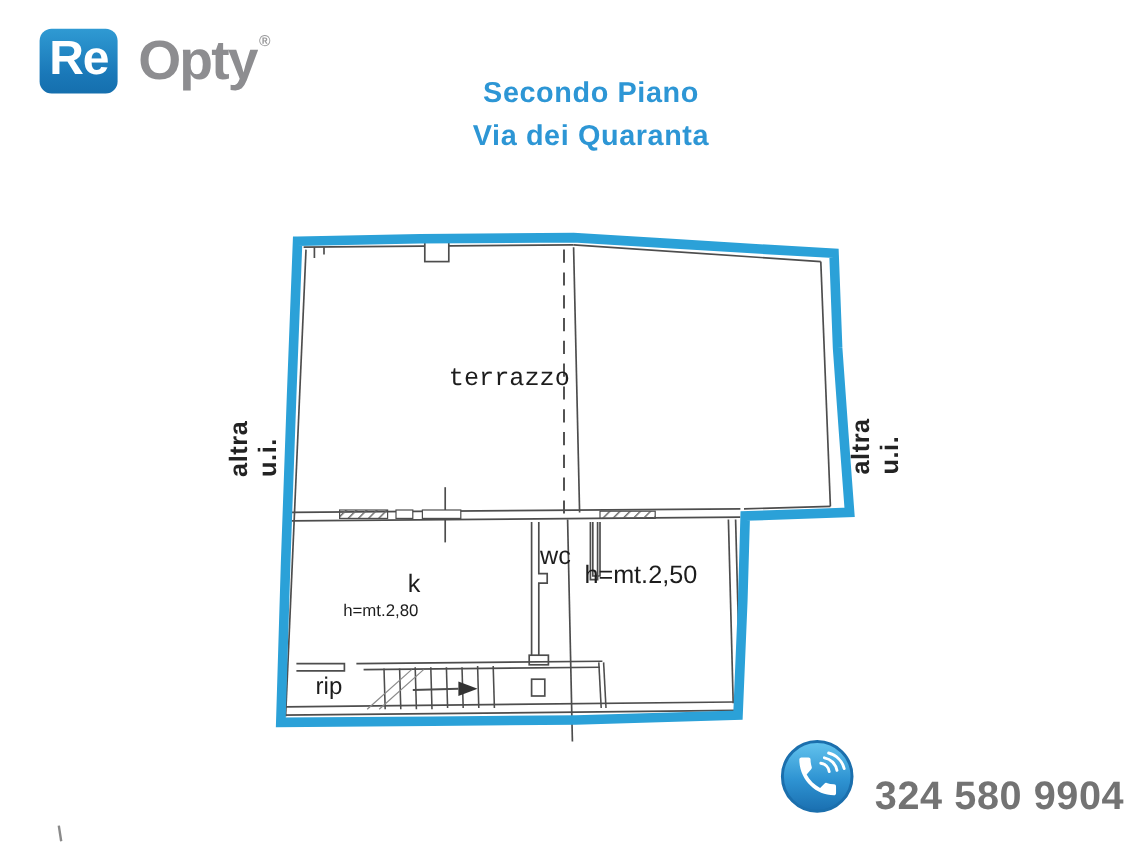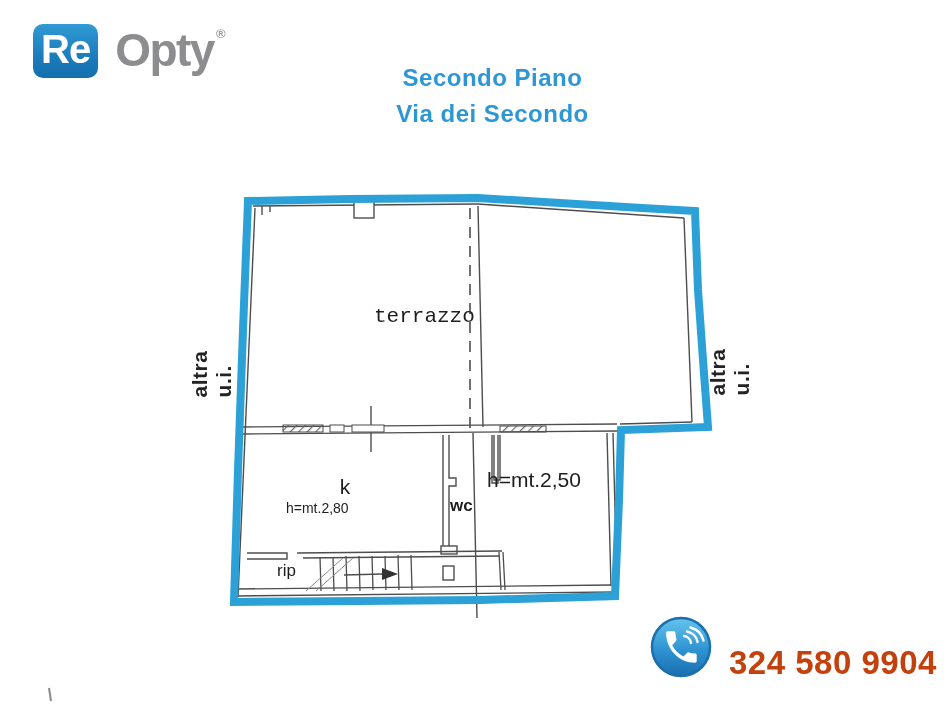--- a/index.html
+++ b/index.html
@@ -23,48 +23,48 @@
   
   .title{
     position:absolute;left:270px;top:60px;width:445px;text-align:center;
     color:#2d96d5;font-weight:700;font-size:24px;line-height:1.48;letter-spacing:.5px;
   }
   
   .plan-label{position:absolute;color:#1d1d1d;white-space:nowrap;}
   .lbl-terrazzo{left:374px;top:305px;font-size:21px;font-family:Liberation Mono, monospace;}
   .lbl-k{left:300px;top:475px;width:90px;text-align:center;font-size:21px;}
   .lbl-k-h{left:286px;top:500px;font-size:14px;}
-  .lbl-wc{left:450px;top:452px;font-size:17px;font-weight:700;margin-top:44px;}
+  .lbl-wc{left:450px;top:452px;font-size:21px;font-weight:400;}
   .lbl-r-h{left:487px;top:468px;font-size:21px;}
-  .lbl-rip{left:277px;top:561px;font-size:17px;}
+  .lbl-rip{left:263px;top:561px;font-size:20px;}
   .lbl-altra{
     font-size:21px;font-weight:700;color:#232323;letter-spacing:.5px;
     transform:translate(-50%,-50%) rotate(-90deg);
   }
   .lbl-altra-left{position:absolute;left:212px;top:374px;}
   .lbl-altra-right{position:absolute;left:730px;top:372px;}
   
   .contact{position:absolute;left:650px;top:614px;display:flex;align-items:center;gap:15px;}
-  .phone-number{color:#c2410c;font-weight:700;font-size:33px;letter-spacing:.5px;margin-top:30px;}
+  .phone-number{color:#737373;font-weight:700;font-size:33px;letter-spacing:.5px;margin-top:30px;}
   svg{display:block;}
 </style>
 </head>
 <body>
 
 <div class="page">
 
   <div class="logo">
     <span class="logo-re">Re</span>
     <span class="logo-opty">Opty</span>
     <span class="logo-reg">®</span>
   </div>
 
   <div class="title">
     <div>Secondo Piano</div>
-    <div>Via dei Secondo</div>
+    <div>Via dei Quaranta</div>
   </div>
 
   <svg width="950" height="712" viewBox="0 0 950 712" style="position:absolute;left:0;top:0;">
     <defs>
       <pattern id="hatch" width="6" height="6" patternUnits="userSpaceOnUse" patternTransform="rotate(45)">
         <line x1="0" y1="0" x2="0" y2="6" stroke="#6a6a6a" stroke-width="2.4"></line>
       </pattern>
     </defs>
 
     <g stroke="#4d4d4d" stroke-width="1.4" fill="none">

